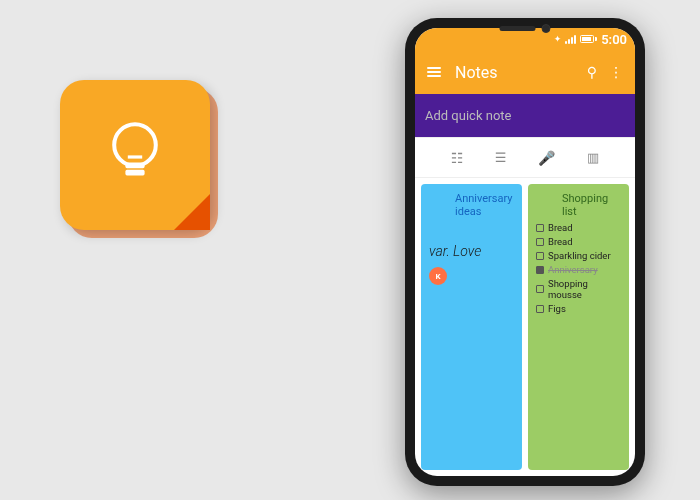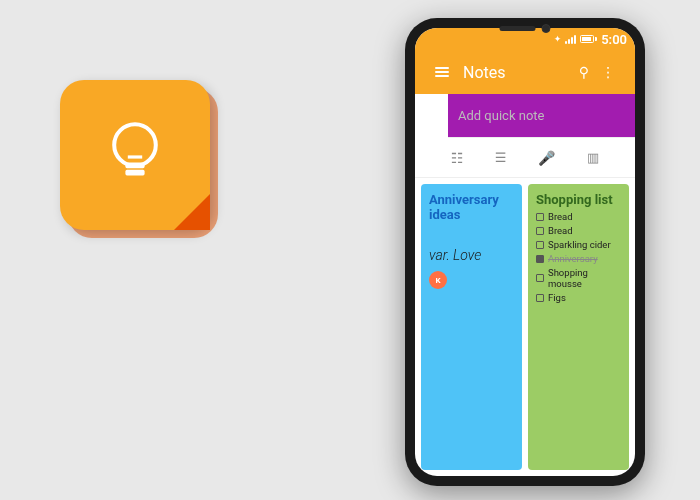--- a/index.html
+++ b/index.html
@@ -104,46 +104,45 @@
       font-size: 13px;
       font-weight: 600;
     }
 
     
     .app-bar {
       background: #F9A825;
       height: 44px;
       display: flex;
       align-items: center;
-      padding: 0 20px;
+      padding: 0 12px;
       gap: 10px;
     }
 
     .app-bar-title {
       color: white;
       font-size: 16px;
       font-weight: 400;
       flex: 1;
       margin-left: 4px;
     }
 
     .app-bar-icons {
       display: flex;
       gap: 12px;
     }
 
     
     .search-bar {
-      background: #a21caf;
+      background: #4c1d95;
       height: 44px;
       display: flex;
       align-items: center;
       padding: 0 10px;
       border-bottom: 1px solid #eee;
-      margin-left: 33px;
     }
 
     .search-placeholder {
       color: #bbb;
       font-size: 13px;
     }
 
     
     .tool-bar {
       background: #fff;
@@ -173,24 +172,25 @@
 
     .note-card.blue {
       background: #4FC3F7;
     }
 
     .note-card.green {
       background: #9CCC65;
     }
 
     .note-title {
-      font-size: 13px;
-      font-weight: 700;
+      font-size: 11px;
+      font-weight: 400;
       color: #1565C0;
       margin-bottom: 4px;
+      margin-left: 26px;
     }
 
     .note-card.green .note-title {
       color: #33691E;
     }
 
     .note-body {
       font-size: 15px;
       font-weight: 300;
       color: #1a1a1a;

